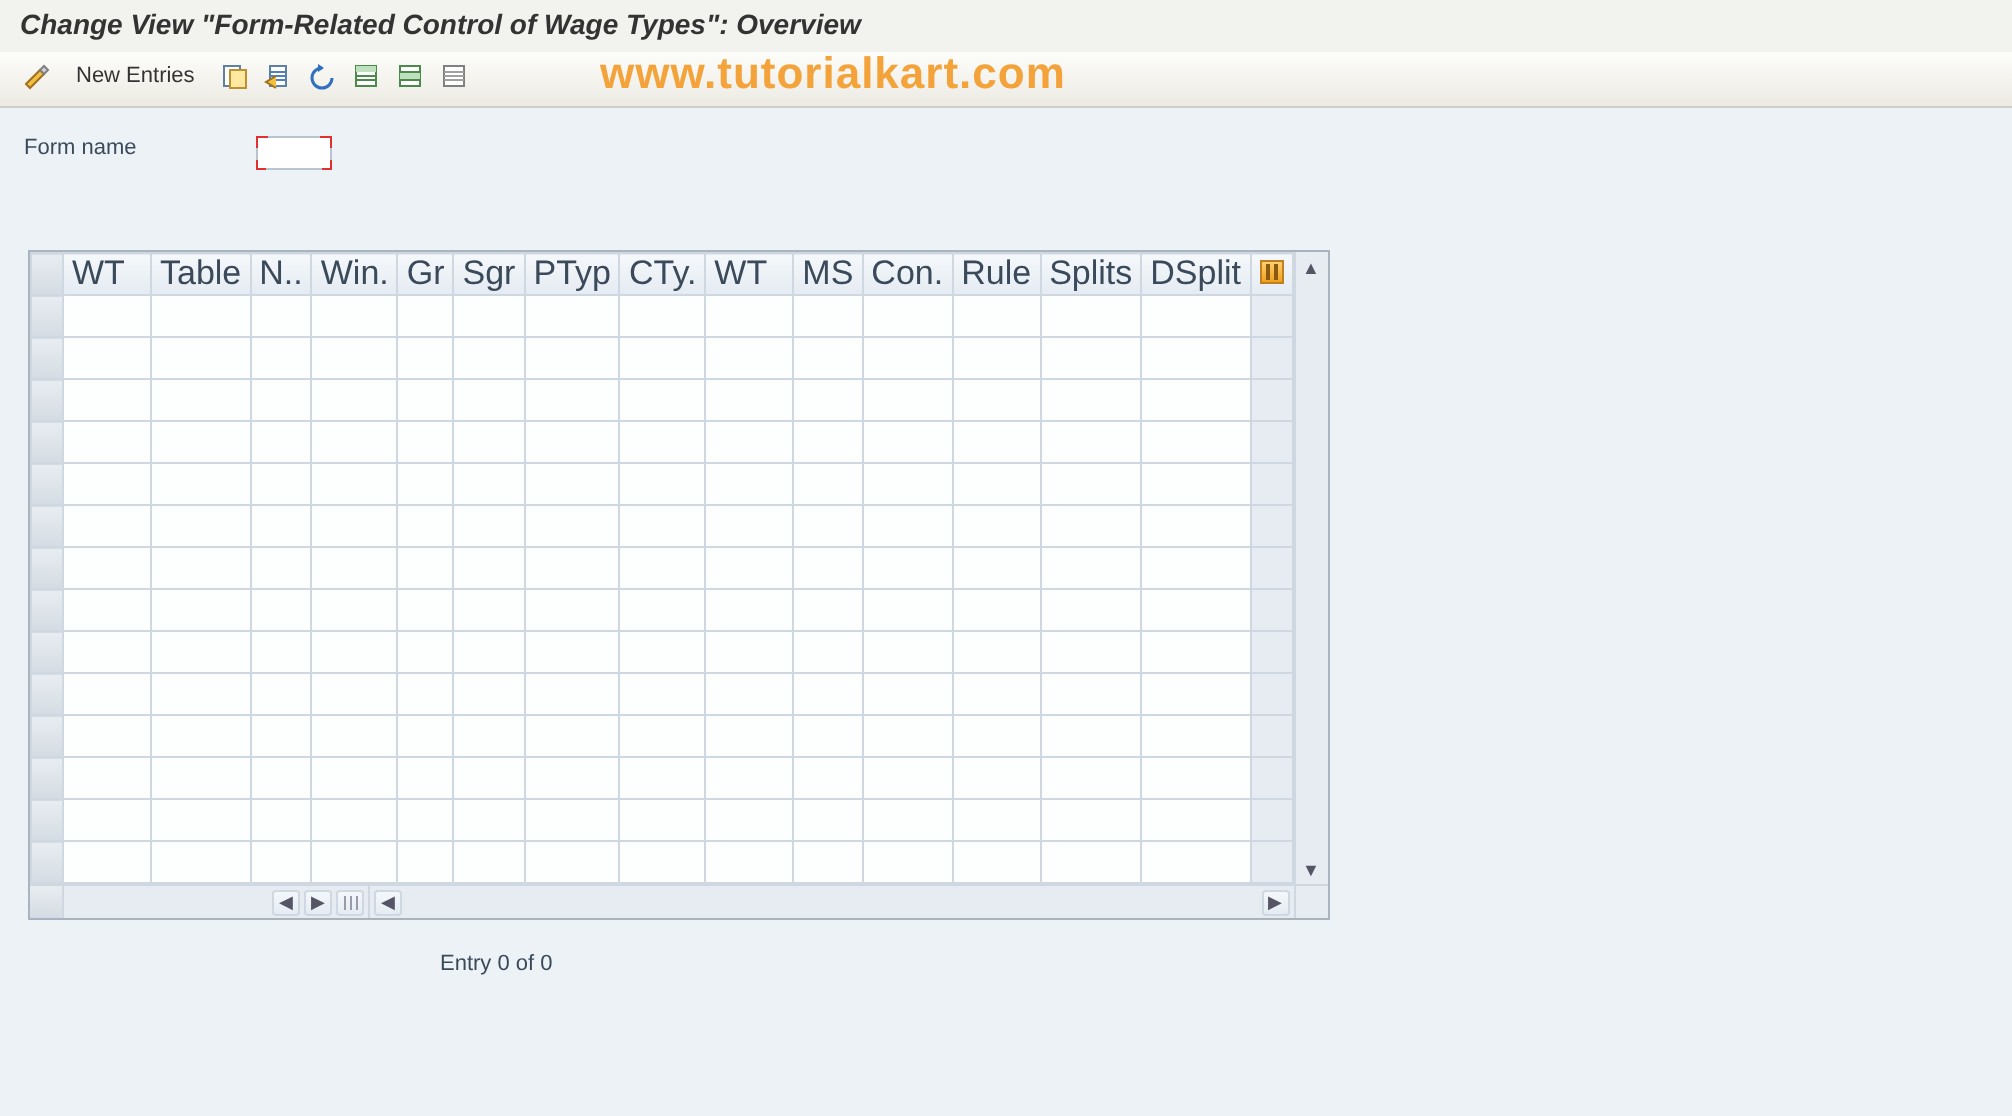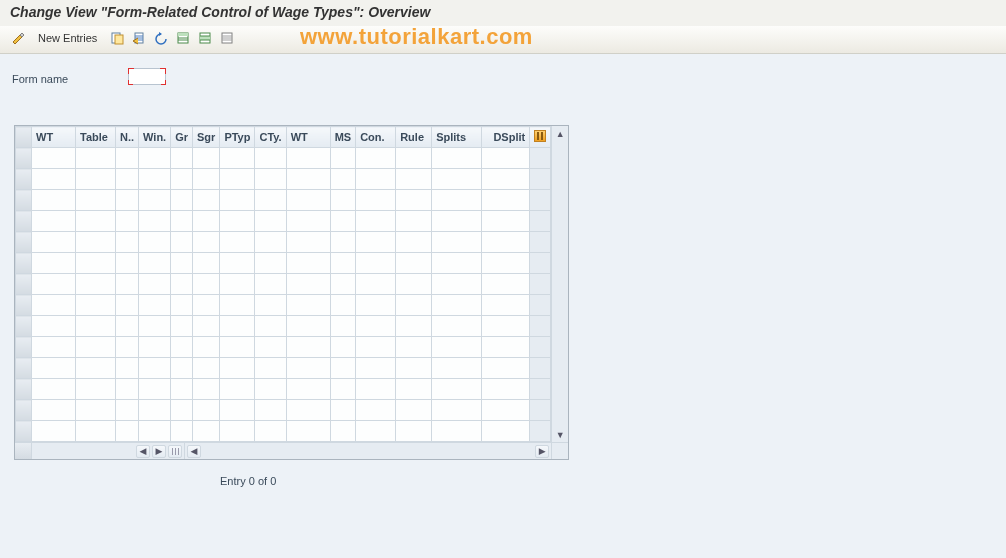--- a/index.html
+++ b/index.html
@@ -54,21 +54,21 @@
     pointer-events: none;
   }
   .content {
     padding: 14px 10px 10px 10px;
     background: #edf2f7;
     height: calc(100% - 52px);
     position: relative;
   }
   .form-row {
     display: flex;
-    align-items: flex-end;
+    align-items: flex-start;
     gap: 60px;
     margin-bottom: 40px;
     margin-left: 2px;
   }
   .form-label { color:#3a4a5a; }
   .req-input {
     width: 38px; height: 17px;
     background: #fff;
     border: 1px solid #b8c4d0;
     position: relative;
@@ -98,22 +98,21 @@
     height: 21px;
     padding: 0 4px;
     overflow: hidden;
     white-space: nowrap;
     text-align: left;
     font-weight: normal;
     color: #3a4a5a;
   }
   table.grid th {
     background: linear-gradient(#f5f8fb,#e4ebf2);
-    font-size: 11px;
-    font-weight: bold;
+    font-size: 17px;
   }
   table.grid td {
     background: #fdfefe;
   }
   table.grid th.sel, table.grid td.sel {
     background: linear-gradient(#e8edf2,#d4dbe2);
     width: 16px;
     padding:0;
   }
   th.cfg { width:20px; text-align:center; background: linear-gradient(#f5f8fb,#e4ebf2); }

